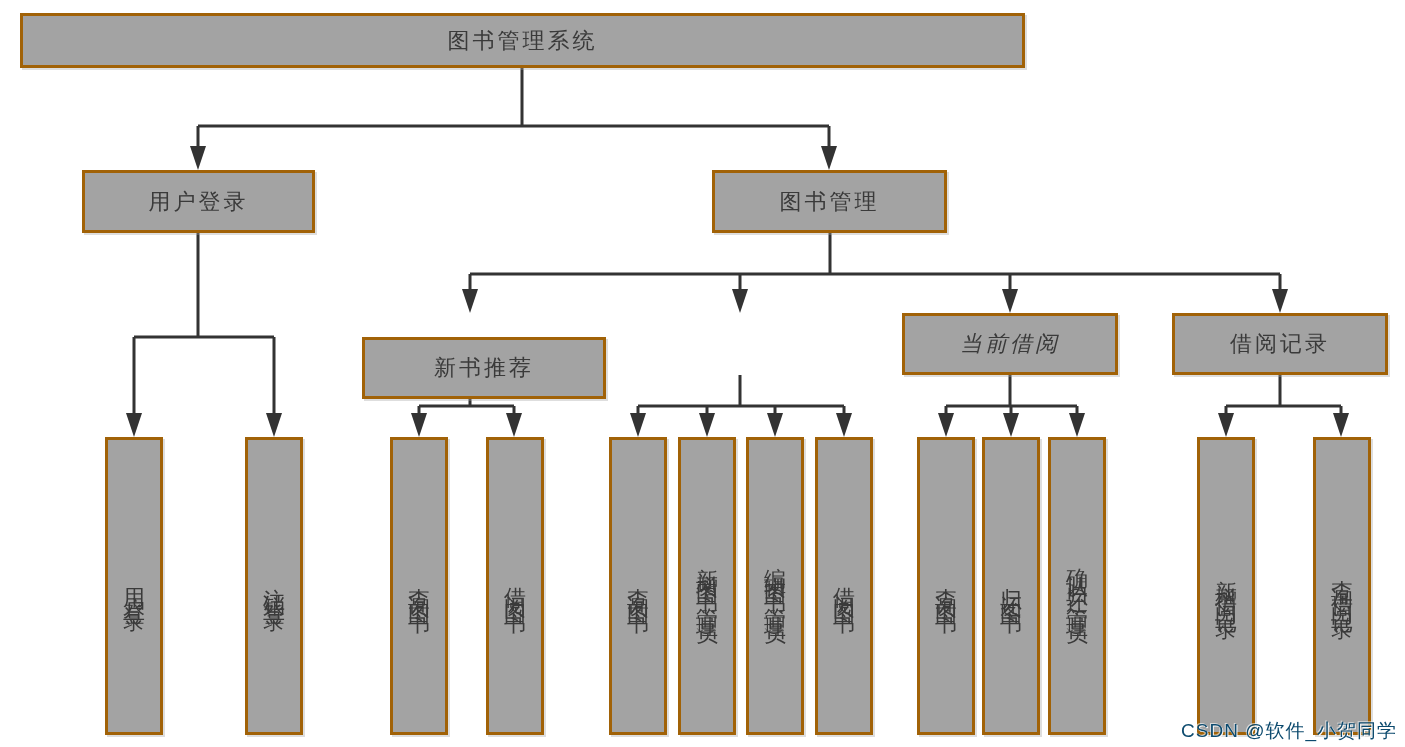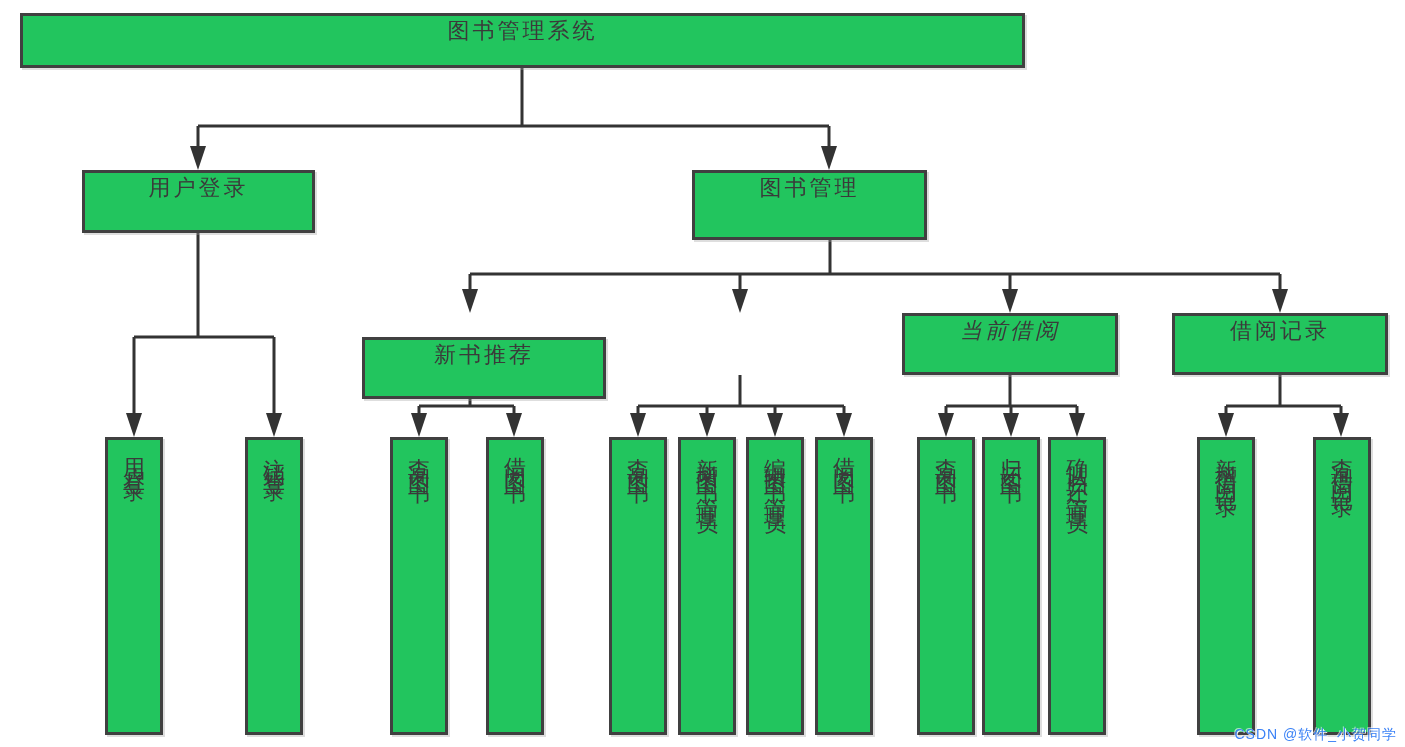--- a/index.html
+++ b/index.html
@@ -24,47 +24,47 @@
     stroke: #333333;
     stroke-width: 3;
     fill: none;
   }
   .connectors polygon {
     fill: #333333;
     stroke: none;
   }
   .node {
     position: absolute;
-    background: #22c55e;
-    border: 3px solid #404040;
+    background: #a3a3a3;
+    border: 3px solid #a16207;
     display: flex;
-    align-items: flex-start;
+    align-items: center;
     justify-content: center;
     font-size: 22px;
     color: #3a3a3a;
     box-shadow: 2px 2px 0 rgba(160,160,160,0.35);
   }
   .node-h .label {
     letter-spacing: 3px;
     white-space: nowrap;
   }
   .node-v .label {
     writing-mode: vertical-rl;
     text-orientation: mixed;
     letter-spacing: 8px;
     line-height: 1;
     white-space: nowrap;
   }
   .watermark {
     position: absolute;
     right: 8px;
     bottom: 3px;
-    font-size: 14px;
+    font-size: 19px;
     letter-spacing: 1px;
-    color: #3b82f6;
+    color: #0c4a6e;
     text-shadow: 1px 1px 0 rgba(255,255,255,0.95), -1px -1px 0 rgba(255,255,255,0.6);
     z-index: 5;
     white-space: nowrap;
   }
 </style>
 </head>
 <body>
 
 <div class="canvas">
 
@@ -118,21 +118,21 @@
     </g>
   </svg>
 
   <div class="node node-h" style="left:20px; top:13px; width:1005px; height:55px;">
     <span class="label">图书管理系统</span>
   </div>
 
   <div class="node node-h" style="left:82px; top:170px; width:233px; height:63px;">
     <span class="label">用户登录</span>
   </div>
-  <div class="node node-h" style="left:692px; top:170px; width:235px; height:70px;">
+  <div class="node node-h" style="left:712px; top:170px; width:235px; height:63px;">
     <span class="label">图书管理</span>
   </div>
 
   <div class="node node-h" style="left:362px; top:313px; width:244px; height:62px;margin-top:24px;">
     <span class="label">新书推荐</span>
   </div>
   <div class="node node-h" style="left:902px; top:313px; width:216px; height:62px;font-style:italic;">
     <span class="label">当前借阅</span>
   </div>
   <div class="node node-h" style="left:1172px; top:313px; width:216px; height:62px;">

